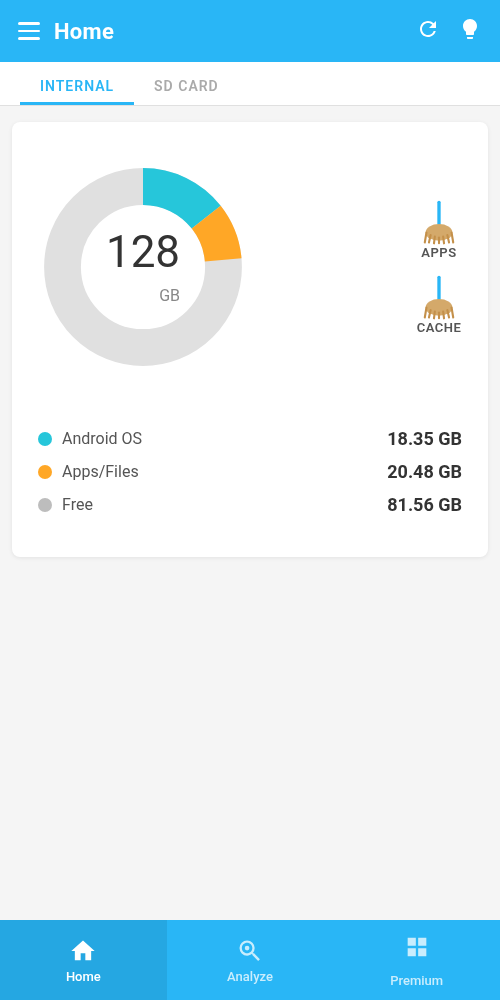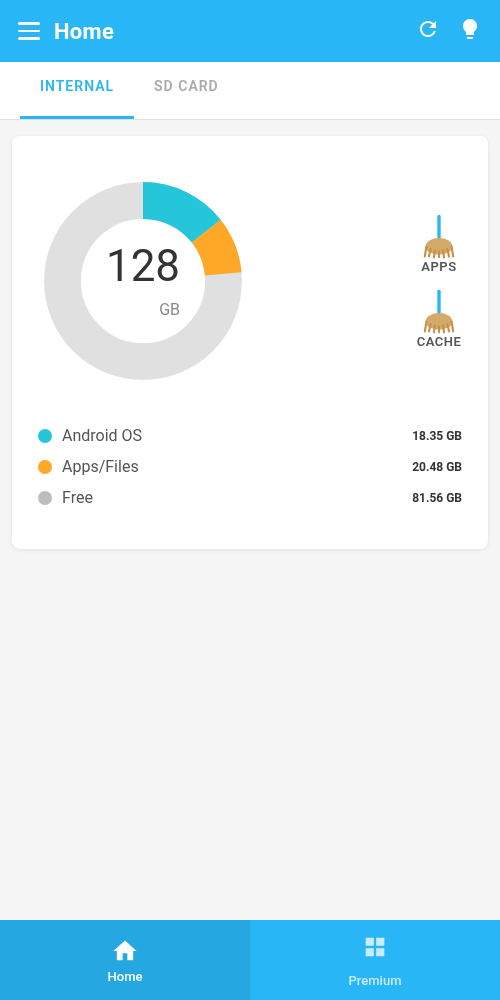--- a/index.html
+++ b/index.html
@@ -29,21 +29,21 @@
     .header-icon { color: white; font-size: 22px; cursor: pointer; }
 
     
     .tabs {
       background: white;
       display: flex;
       border-bottom: 1px solid #e0e0e0;
       padding: 0 20px;
     }
     .tab {
-      padding: 16px 20px 22px;
+      padding: 16px 20px 8px;
       font-size: 14px;
       font-weight: 600;
       letter-spacing: 1px;
       color: #aaa;
       cursor: pointer;
       border-bottom: 3px solid transparent;
       text-transform: uppercase;
     }
     .tab.active {
       color: #29b6f6;
@@ -114,21 +114,21 @@
       color: #555;
       letter-spacing: 0.5px;
     }
     .broom-icon {
       width: 46px;
       height: 46px;
     }
 
     
     .legend {
-      margin-top: 10px;
+      margin-top: 26px;
       padding: 0 10px;
     }
     .legend-item {
       display: flex;
       align-items: center;
       justify-content: space-between;
       margin-bottom: 12px;
     }
     .legend-left {
       display: flex;
@@ -139,21 +139,21 @@
       width: 14px;
       height: 14px;
       border-radius: 50%;
       flex-shrink: 0;
     }
     .legend-text {
       font-size: 16px;
       color: #555;
     }
     .legend-value {
-      font-size: 12px;
+      font-size: 18px;
       font-weight: 700;
       color: #333;
       text-align: right;
     }
 
     
     .bottom-nav {
       position: absolute;
       bottom: 0;
       left: 0;
@@ -311,20 +311,27 @@
 
 <div class="bottom-nav">
 
   <div class="nav-item active">
     <svg class="nav-icon-svg" viewBox="0 0 24 24" fill="white">
       <path d="M10 20v-6h4v6h5v-8h3L12 3 2 12h3v8z"></path>
     </svg>
     <span class="nav-label">Home</span>
   </div>
 
+  <div class="nav-item">
+    <svg class="nav-icon-svg" viewBox="0 0 24 24" fill="rgba(255,255,255,0.75)">
+      <path d="M15.5 14h-.79l-.28-.27A6.471 6.471 0 0 0 16 9.5 6.5 6.5 0 1 0 9.5 16c1.61 0 3.09-.59 4.23-1.57l.27.28v.79l5 4.99L20.49 19l-4.99-5zm-6 0C7.01 14 5 11.99 5 9.5S7.01 5 9.5 5 14 7.01 14 9.5 11.99 14 9.5 14z"></path>
+      <circle cx="9.5" cy="9.5" r="2" fill="rgba(255,255,255,0.75)"></circle>
+    </svg>
+    <span class="nav-label" style="color:rgba(255,255,255,0.75);">Analyze</span>
+  </div>
 
   <div class="nav-item">
     <svg class="nav-icon-svg" viewBox="0 0 24 24" fill="rgba(255,255,255,0.75)">
       <path d="M4 4h7v7H4zm9 0h7v7h-7zm0 9h7v7h-7zM4 13h7v7H4z"></path>
     </svg>
     <span class="nav-label" style="color:rgba(255,255,255,0.75);margin-top:8px;">Premium</span>
   </div>
 
 </div>
 

